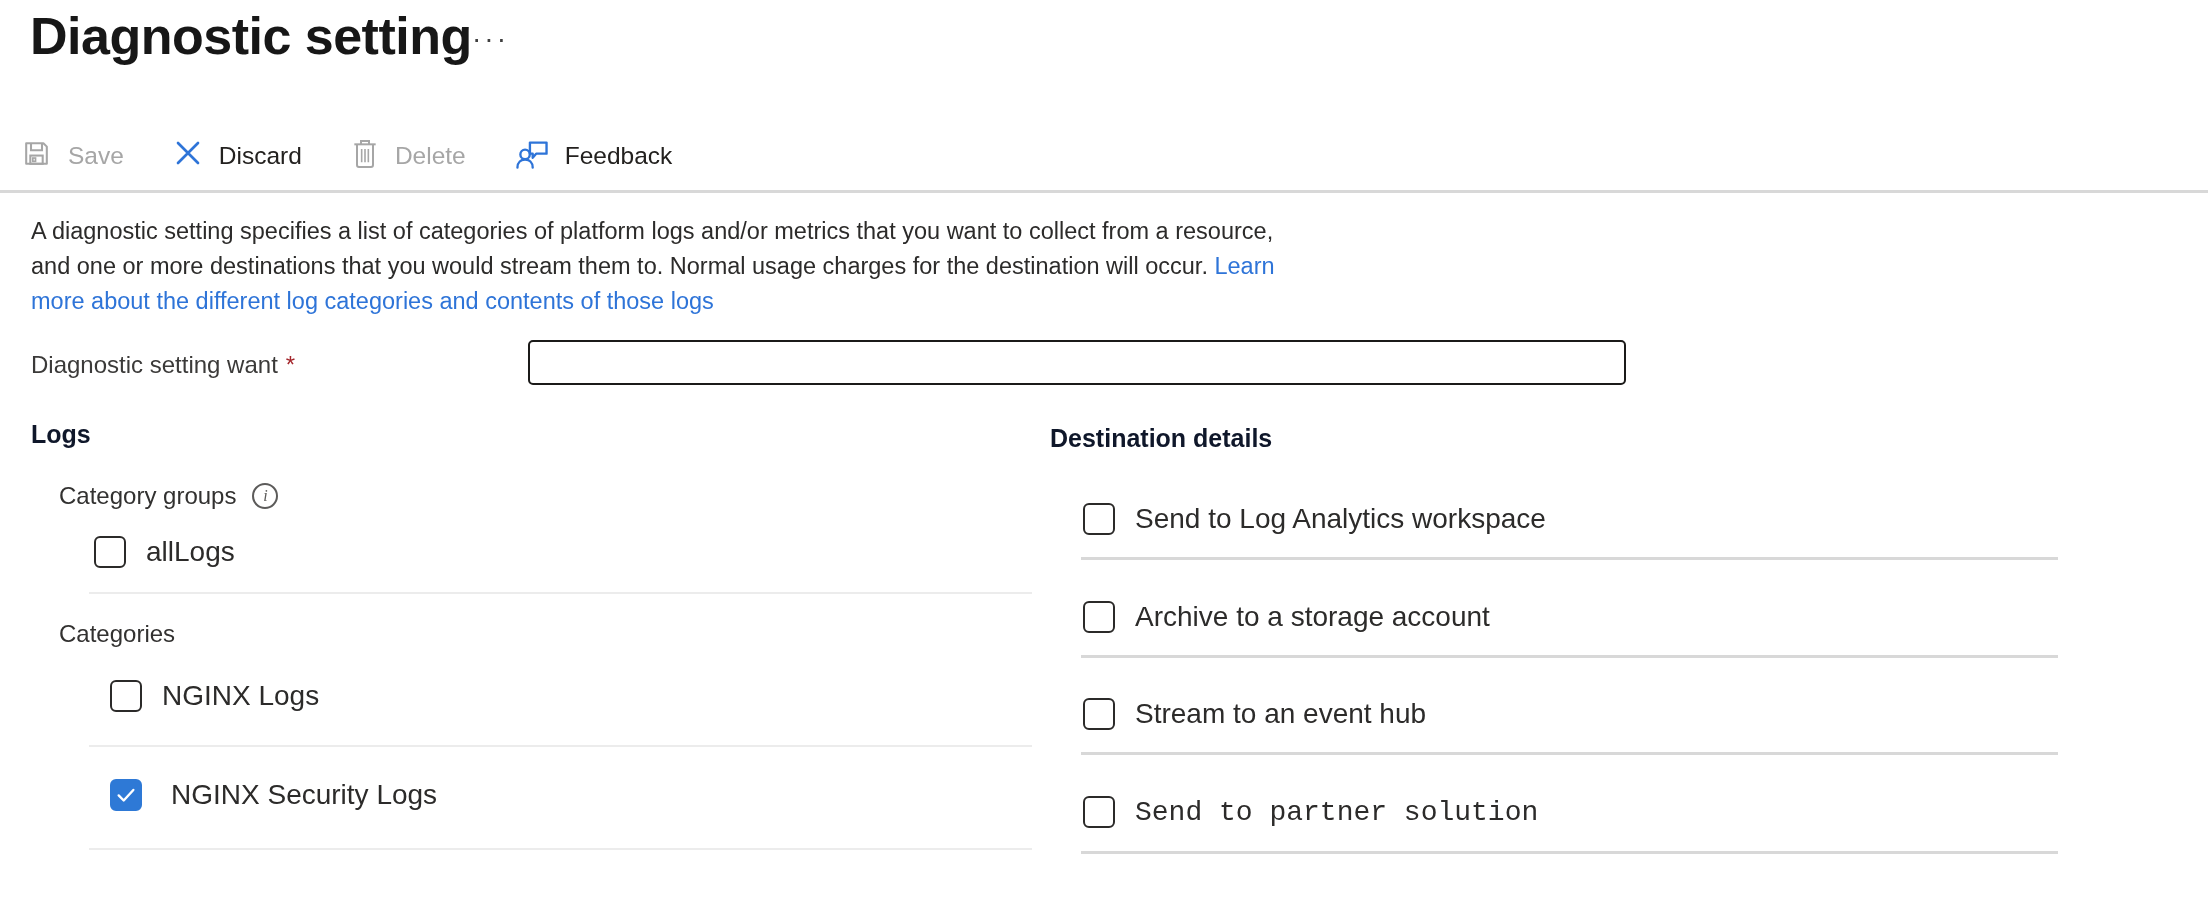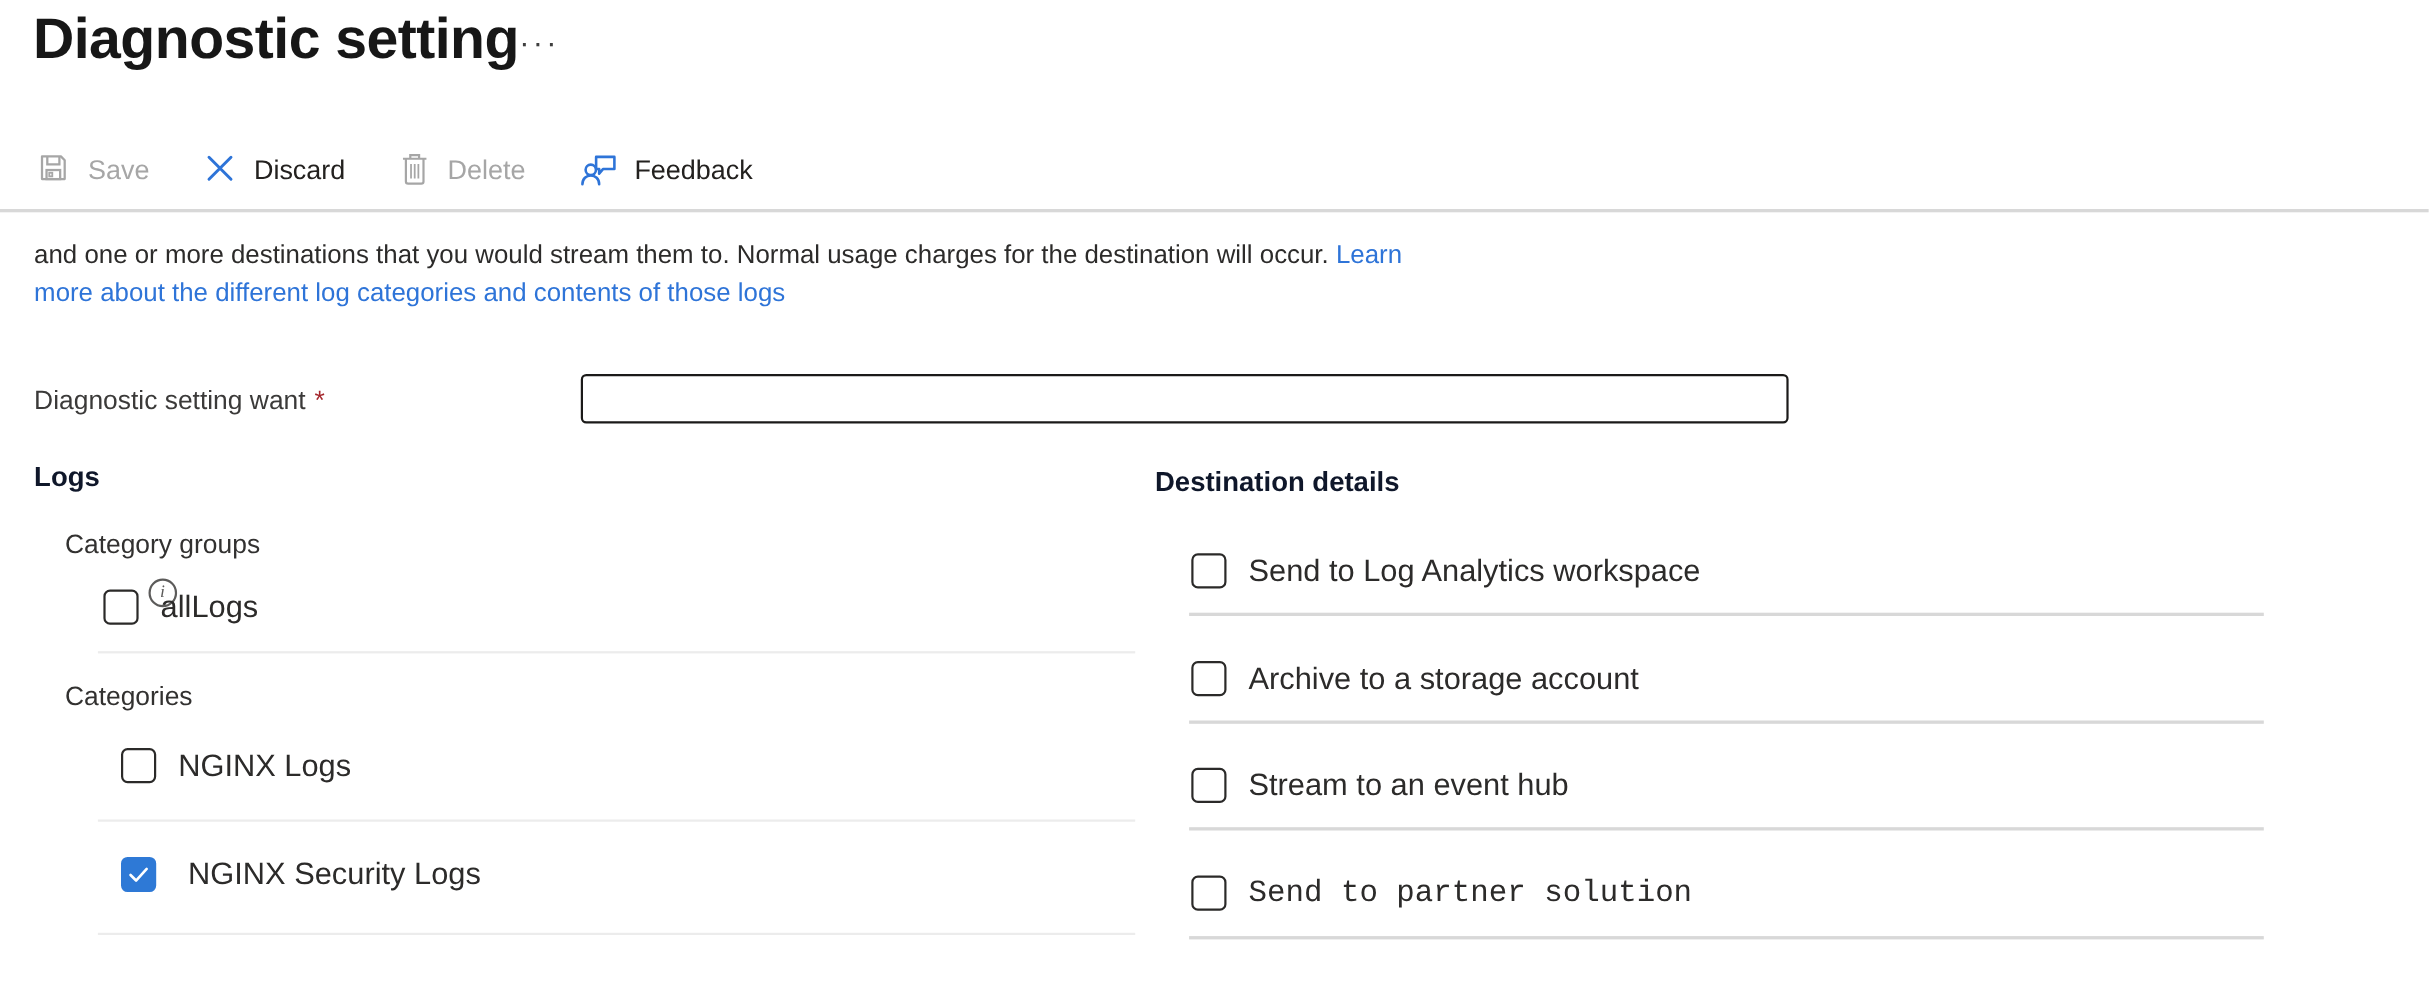--- a/index.html
+++ b/index.html
@@ -12,21 +12,21 @@
     position:absolute;left:30px;top:6px;font-size:52px;font-weight:700;
     color:#171717;letter-spacing:-0.5px;
   }
   .more-btn{
     position:absolute;left:466px;top:24px;font-size:28px;color:#3f3f3f;
     letter-spacing:3px;background:none;border:none;cursor:pointer;line-height:28px;
     font-family:"Liberation Sans", sans-serif;
   }
   
   .toolbar{
-    position:absolute;left:32px;top:130px;height:52px;display:flex;align-items:center;
+    position:absolute;left:20px;top:130px;height:52px;display:flex;align-items:center;
   }
   .tb-item{
     display:flex;align-items:center;gap:15px;background:none;border:none;
     font-family:"Liberation Sans", sans-serif;font-size:24.5px;padding:0;
     margin-right:48px;cursor:pointer;
   }
   .tb-item .lbl-disabled{color:#a6a6a6;}
   .tb-item .lbl-enabled{color:#23211f;}
   .tb-icon{flex:none;display:block;}
   .toolbar-divider{
@@ -46,21 +46,21 @@
   .name-input{
     position:absolute;left:528px;top:340px;width:1098px;height:45px;
     border:2.5px solid #1b1a19;border-radius:5px;box-sizing:border-box;
     font-size:24px;padding:0 12px;font-family:"Liberation Sans", sans-serif;
     background:#fff;
   }
   
   .sec-heading{position:absolute;font-size:25px;font-weight:700;color:#0f172a;}
   #logs-heading{left:31px;top:420px;}
   #dest-heading{left:1050px;top:424px;}
-  .sub-label{position:absolute;font-size:24px;color:#323130;flex-direction:column;}
+  .sub-label{position:absolute;font-size:24px;color:#323130;}
   #category-groups-label{left:59px;top:482px;display:flex;align-items:center;gap:16px;}
   #categories-label{left:59px;top:620px;}
   .info-icon{
     width:26px;height:26px;border:2px solid #5c5b5a;border-radius:50%;
     display:inline-flex;align-items:center;justify-content:center;
     font-size:16px;color:#5c5b5a;font-style:italic;
     font-family:"Liberation Serif", serif;box-sizing:border-box;cursor:pointer;
   }
   
   .row{position:absolute;display:flex;align-items:center;gap:20px;font-size:28px;color:#2c2b2a;}
@@ -138,20 +138,21 @@
         <circle cx="8" cy="13" r="3.4"></circle>
         <path d="M2.5 22.5 c0 -3.8 2.6 -5.8 5.5 -5.8 s5.5 2 5.5 5.8" stroke-linecap="round"></path>
       </svg>
     </span>
     <span class="lbl-enabled">Feedback</span>
   </button>
 </div>
 <div class="toolbar-divider"></div>
 
 <div class="description">
+  <div class="dline"><span>A diagnostic setting specifies a list of categories of platform logs and/or metrics that you want to collect from a resource,</span></div>
   <div class="dline">
     <span>and one or more destinations that you would stream them to. Normal usage charges for the destination will occur. </span><a href="#">Learn</a>
   </div>
   <div class="dline"><a href="#">more about the different log categories and contents of those logs</a></div>
 </div>
 
 <div class="name-label">
   <span>Diagnostic setting want</span><span class="required">*</span>
 </div>
 <input class="name-input" type="text" value="" style="">

